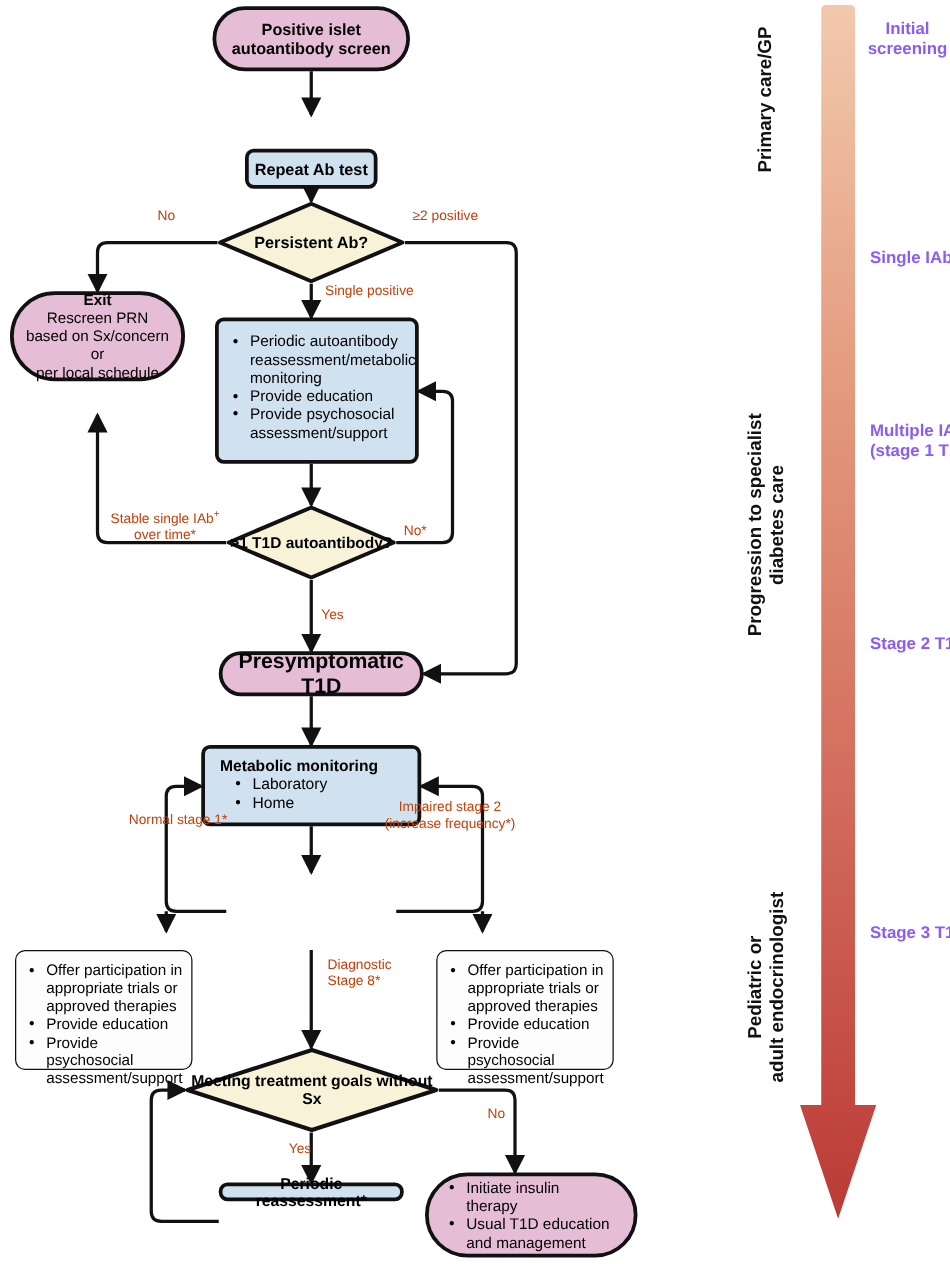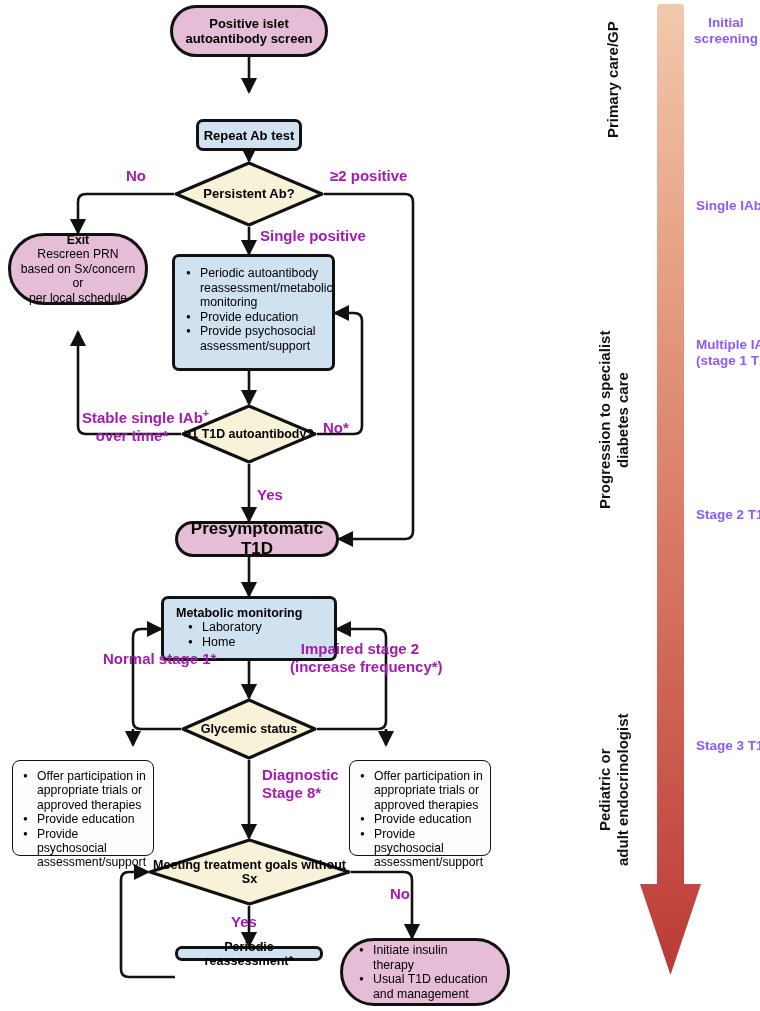--- a/index.html
+++ b/index.html
@@ -24,21 +24,21 @@
   .diamond-wrap .dlabel{position:absolute;left:0;top:0;width:100%;height:100%;
         display:flex;align-items:center;justify-content:center;text-align:center;
         font-weight:bold;line-height:1.15;}
 
   
   ul.bl{margin:0;padding:0;list-style:none;}
   ul.bl li{position:relative;padding-left:14px;line-height:1.18;}
   ul.bl li:before{content:"\25CF";position:absolute;left:0;top:0;font-size:8px;line-height:1.7;}
 
   
-  .elab{position:absolute;font-size:15px;color:#a21caf;line-height:1.18;white-space:nowrap;font-weight:bold;}
+  .elab{position:absolute;font-size:11px;color:#c2410c;line-height:1.18;white-space:nowrap;}
   .elab.ctr{text-align:center;}
 
   
   .rail-label{position:absolute;font-weight:bold;font-size:13.5px;
               color:#8b5cf6;line-height:1.2;text-align:center;white-space:nowrap;}
   .rail-side{position:absolute;font-weight:bold;font-size:15px;color:#111;
              writing-mode:vertical-rl;transform:rotate(180deg);
              text-align:center;line-height:1.18;}
   sup{font-size:0.72em;vertical-align:super;line-height:0;}
 </style>
@@ -145,26 +145,20 @@
   </div>
 
   <div class="node rect" style="left:161px;top:596px;width:176px;height:65px;font-size:12.5px;padding:7px 8px 7px 12px;justify-content:flex-start;">
     <div class="ttl" style="text-align:left;">Metabolic monitoring</div>
     <ul class="bl" style="padding-left:12px;">
       <li>Laboratory</li>
       <li>Home</li>
     </ul>
   </div>
 
-  <div class="diamond-wrap" style="left:181px;top:698px;width:136px;height:62px;">
-    <svg width="136" height="62" viewBox="0 0 136 62">
-      <polygon points="68,2 134,31 68,60 2,31" fill="#f7f2d8" stroke="#111" stroke-width="3.2" stroke-linejoin="round"></polygon>
-    </svg>
-    <div class="dlabel" style="font-size:12.6px;">Glycemic status</div>
-  </div>
 
   <div class="node plain" style="left:12px;top:760px;width:142px;height:96px;font-size:12.2px;padding:8px 7px 8px 10px;justify-content:flex-start;">
     <ul class="bl">
       <li>Offer participation in appropriate trials or approved therapies</li>
       <li>Provide education</li>
       <li>Provide psychosocial assessment/support</li>
     </ul>
   </div>
 
   <div class="node plain" style="left:349px;top:760px;width:142px;height:96px;font-size:12.2px;padding:8px 7px 8px 10px;justify-content:flex-start;">

